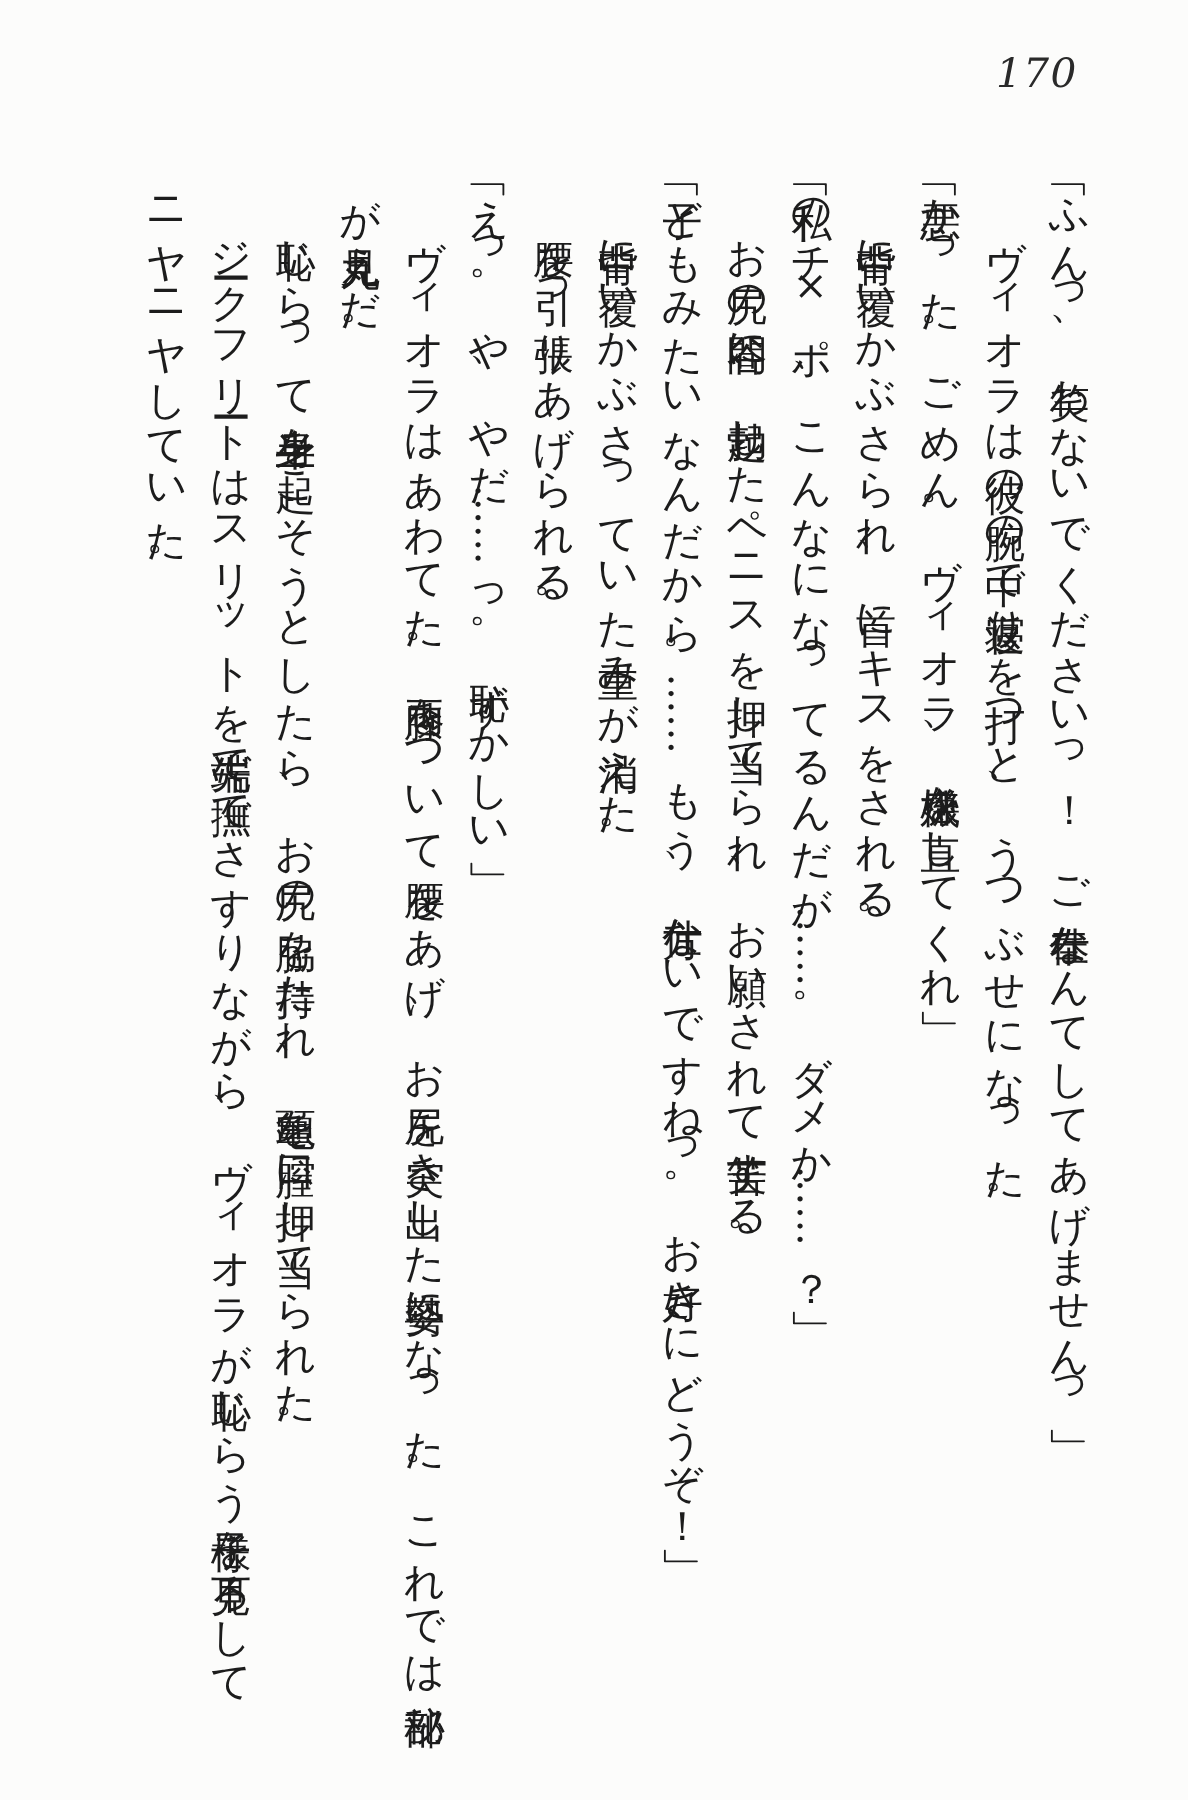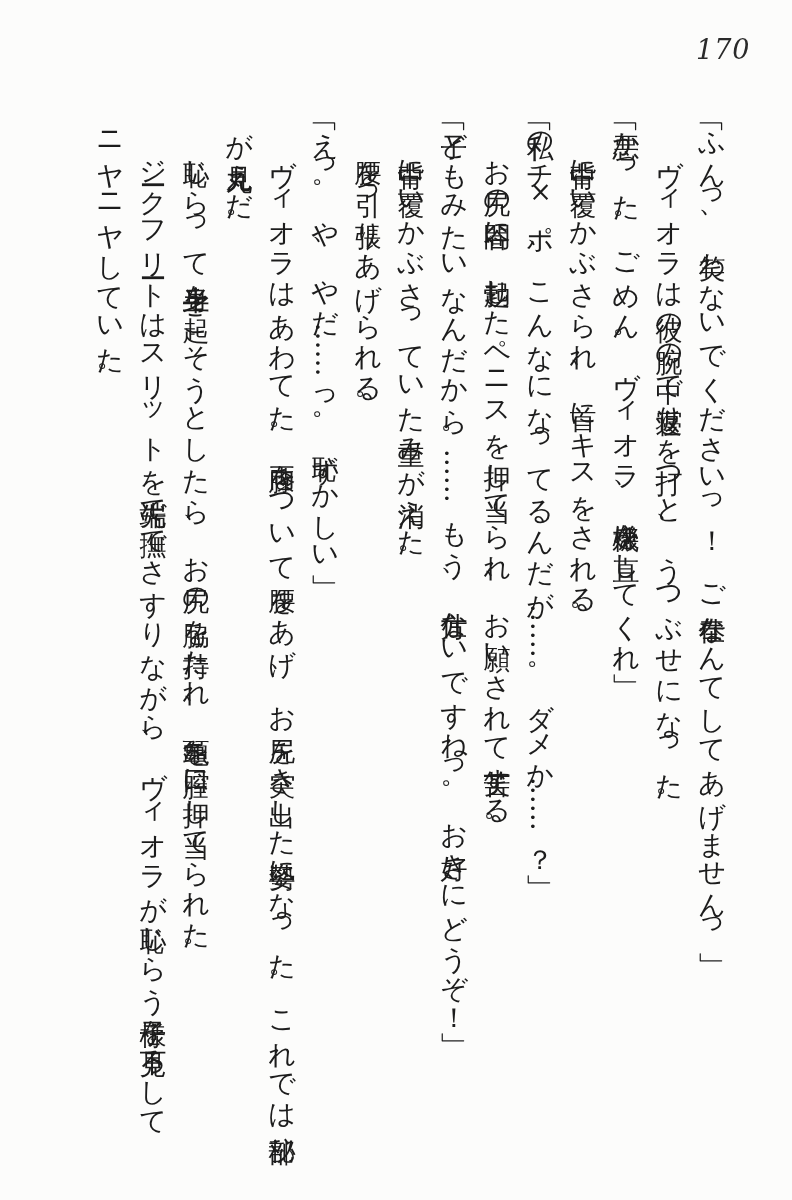--- a/index.html
+++ b/index.html
@@ -14,21 +14,21 @@
     background: #fcfcfb;
     font-family: "DejaVu Serif", "Liberation Serif", serif;
   }
   .page {
     position: absolute;
     inset: 0;
   }
   .page-number {
     position: absolute;
     top: 34px;
-    left: 696px;
+    left: 664px;
     font-style: italic;
     font-size: 27px;
     letter-spacing: 1px;
     color: #2a2a2a;
     font-family: "DejaVu Serif", "Liberation Serif", serif;
   }
   .text-block {
     position: absolute;
     top: 114px;
     right: 58px;

